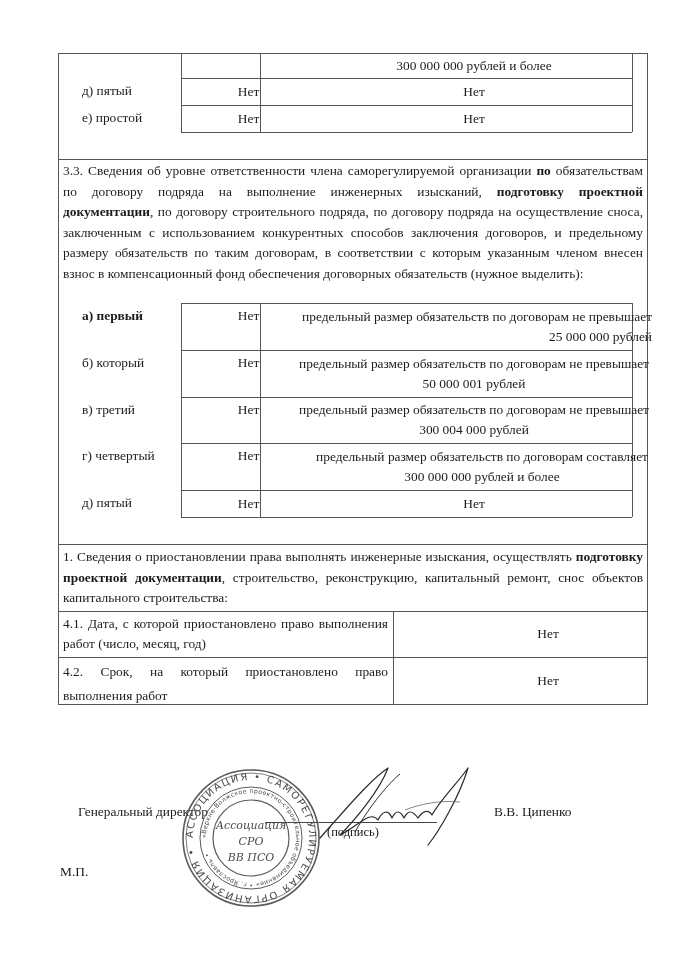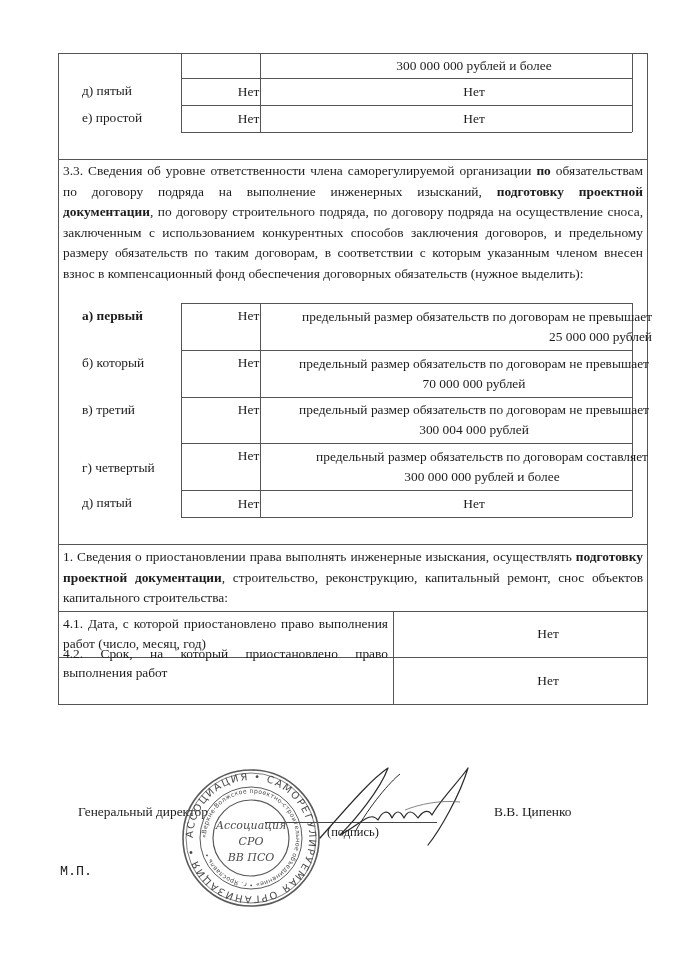--- a/index.html
+++ b/index.html
@@ -57,55 +57,55 @@
   <div class="vline" style="left:181px; top:303px; height:214px;"></div>
   <div class="vline" style="left:260px; top:303px; height:214px;"></div>
   <div class="vline" style="left:632px; top:303px; height:214px;"></div>
 
   <div class="label" style="left:82px; top:306px;font-weight:bold;">а) первый</div>
   <div class="cell top" style="left:181px; top:304px; width:79px; height:46px;">Нет</div>
   <div class="cell" style="left:268px; top:303px; width:356px; height:47px;text-align:right;">предельный размер обязательств по договорам не превышает 25 000 000 рублей</div>
 
   <div class="label" style="left:82px; top:353px;">б) который</div>
   <div class="cell top" style="left:181px; top:351px; width:79px; height:46px;">Нет</div>
-  <div class="cell" style="left:268px; top:350px; width:356px; height:47px;">предельный размер обязательств по договорам не превышает 70 000 000 рублей</div>
+  <div class="cell" style="left:268px; top:350px; width:356px; height:47px;">предельный размер обязательств по договорам не превышает 50 000 001 рублей</div>
 
   <div class="label" style="left:82px; top:400px;">в) третий</div>
   <div class="cell top" style="left:181px; top:398px; width:79px; height:45px;">Нет</div>
   <div class="cell" style="left:268px; top:397px; width:356px; height:46px;">предельный размер обязательств по договорам не превышает 300 004 000 рублей</div>
 
-  <div class="label" style="left:82px; top:446px;margin-top:12px;">г) четвертый</div>
+  <div class="label" style="left:82px; top:446px;">г) четвертый</div>
   <div class="cell top" style="left:181px; top:444px; width:79px; height:46px;">Нет</div>
   <div class="cell" style="left:262px; top:443px; width:368px; height:47px;padding-left:16px;">предельный размер обязательств по договорам составляет 300 000 000 рублей и более</div>
 
   <div class="label" style="left:82px; top:493px;">д) пятый</div>
   <div class="cell" style="left:181px; top:490px; width:79px; height:27px;">Нет</div>
   <div class="cell" style="left:260px; top:490px; width:372px; height:27px;">Нет</div>
 </div>
 
 <div class="hline" style="left:58px; top:544px; width:590px;"></div>
 <div class="para" style="left:63px; top:547px; width:580px;"><span>1. Сведения о приостановлении права выполнять инженерные изыскания, осуществлять </span><b>подготовку проектной документации</b><span>, строительство, реконструкцию, капитальный ремонт, снос объектов капитального строительства:</span></div>
 
 <div>
   <div class="hline" style="left:58px; top:611px; width:590px;"></div>
   <div class="hline" style="left:58px; top:657px; width:590px;"></div>
   <div class="vline" style="left:393px; top:611px; height:93px;"></div>
 
   <div class="para" style="left:63px; top:614px; width:325px; line-height:20px;">4.1. Дата, с которой приостановлено право выполнения работ (число, месяц, год)</div>
   <div class="cell" style="left:393px; top:611px; width:254px; height:46px;">Нет</div>
 
-  <div class="para" style="left:63px; top:644px; width:325px; line-height:19px;">4.2. Срок, на который приостановлено право выполнения работ</div>
+  <div class="para" style="left:63px; top:660px; width:325px; line-height:24px;">4.2. Срок, на который приостановлено право выполнения работ</div>
   <div class="cell" style="left:393px; top:657px; width:254px; height:47px;">Нет</div>
 </div>
 
 <div class="label" style="left:78px; top:802px;">Генеральный директор</div>
 <div class="hline" style="left:265px; top:822px; width:172px; border-top-color:#444;"></div>
 <div class="label" style="left:327px; top:822px; font-size:12.5px;">(подпись)</div>
 <div class="label" style="left:494px; top:802px;text-align:right;">В.В. Ципенко</div>
-<div class="label" style="left:60px; top:862px;font-family:Liberation Mono, monospace;">М.П.</div>
+<div class="label" style="left:60px; top:862px;">М.П.</div>
 
 <svg class="stamp" width="150" height="150" viewBox="0 0 150 150" style="left:176px; top:763px;">
   <defs>
     <path id="outerRing" d="M75,75 m-58,0 a58,58 0 1,1 116,0 a58,58 0 1,1 -116,0"></path>
     <path id="innerRing" d="M75,75 m-45,0 a45,45 0 1,1 90,0 a45,45 0 1,1 -90,0"></path>
   </defs>
   <circle cx="75" cy="75" r="68" fill="none" stroke="#5a5a5a" stroke-width="1.6"></circle>
   <circle cx="75" cy="75" r="65" fill="none" stroke="#5a5a5a" stroke-width="0.8"></circle>
   <circle cx="75" cy="75" r="51" fill="none" stroke="#5a5a5a" stroke-width="1"></circle>
   <circle cx="75" cy="75" r="38" fill="none" stroke="#5a5a5a" stroke-width="1.2"></circle>

